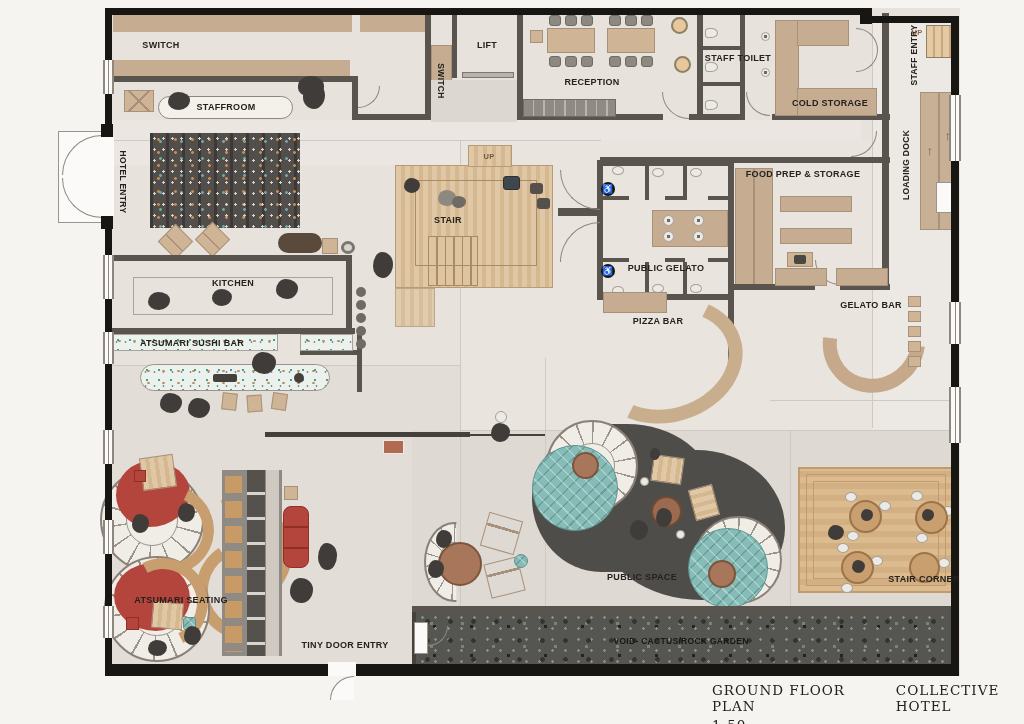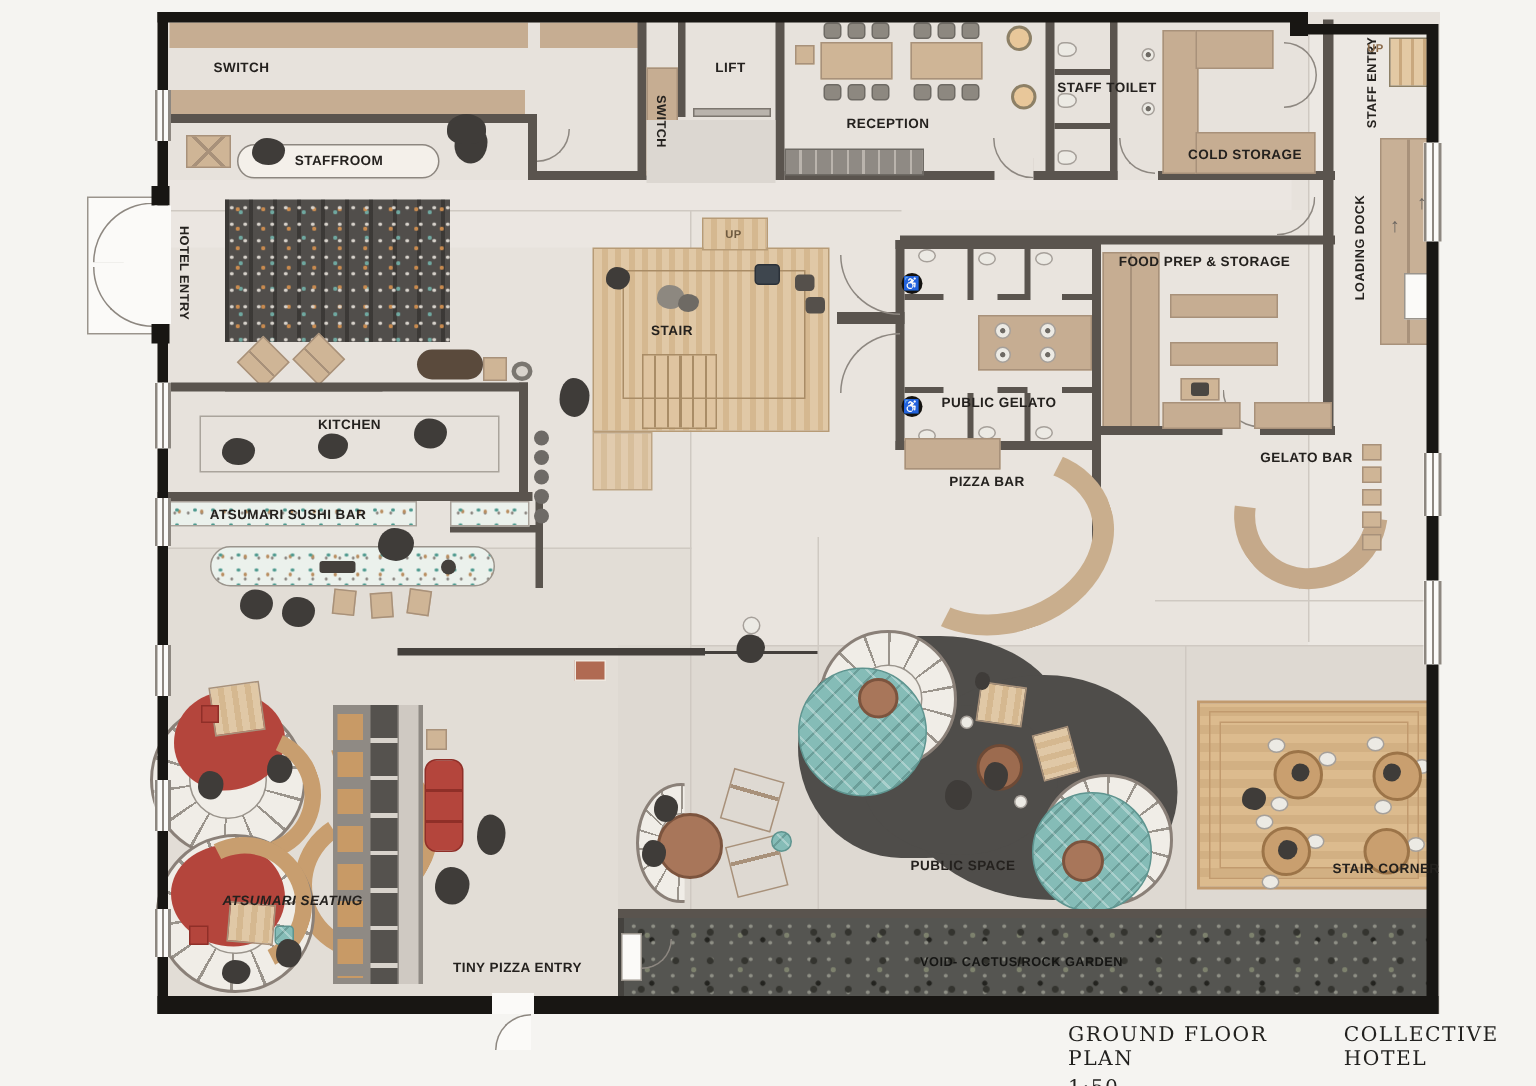--- a/index.html
+++ b/index.html
@@ -352,22 +352,22 @@
   <span class="lbl sm" style="left:917px;top:32px;color:#8a6a4a;">UP</span>
   <span class="lbl vccw md" style="left:906px;top:165px;">LOADING DOCK</span>
   <span class="lbl" style="left:803px;top:174px;">FOOD PREP &amp; STORAGE</span>
   <span class="lbl" style="left:666px;top:268px;">PUBLIC GELATO</span>
   <span class="lbl" style="left:448px;top:220px;">STAIR</span>
   <span class="lbl sm" style="left:489px;top:156px;color:#6e5a40;">UP</span>
   <span class="lbl" style="left:233px;top:283px;">KITCHEN</span>
   <span class="lbl" style="left:192px;top:343px;">ATSUMARI SUSHI BAR</span>
   <span class="lbl" style="left:658px;top:321px;">PIZZA BAR</span>
   <span class="lbl" style="left:871px;top:305px;">GELATO BAR</span>
-  <span class="lbl" style="left:195px;top:600px;font-style:italic;">ATSUMARI SEATING</span>
-  <span class="lbl" style="left:345px;top:645px;">TINY PIZZA ENTRY</span>
+  <span class="lbl" style="left:181px;top:600px;">ATSUMARI SEATING</span>
+  <span class="lbl" style="left:345px;top:645px;">TINY DOOR ENTRY</span>
   <span class="lbl" style="left:642px;top:577px;text-align:right;">PUBLIC SPACE</span>
   <span class="lbl" style="left:924px;top:579px;">STAIR CORNER</span>
   <span class="lbl md" style="left:681px;top:641px;color:#16161­4;color:#161614;">VOID- CACTUS/ROCK GARDEN</span>
 </div>
 
 <div class="titleblock">
   <div class="t1">
     <span>GROUND FLOOR PLAN</span>
     <span>COLLECTIVE HOTEL</span>
   </div>

